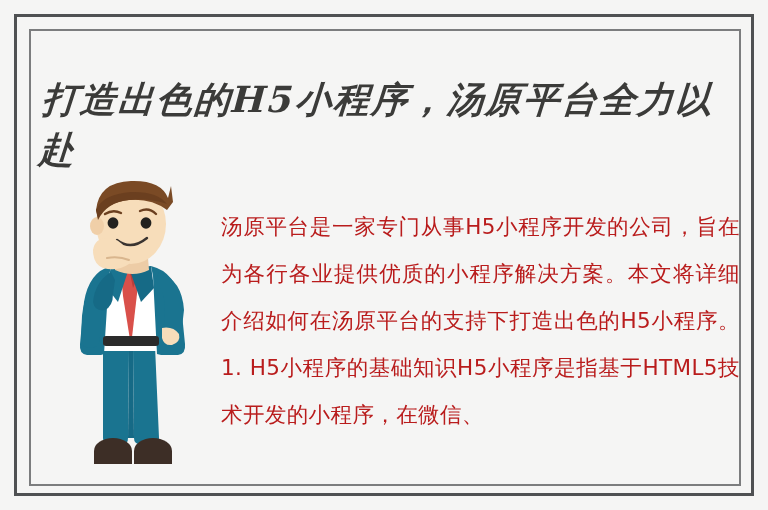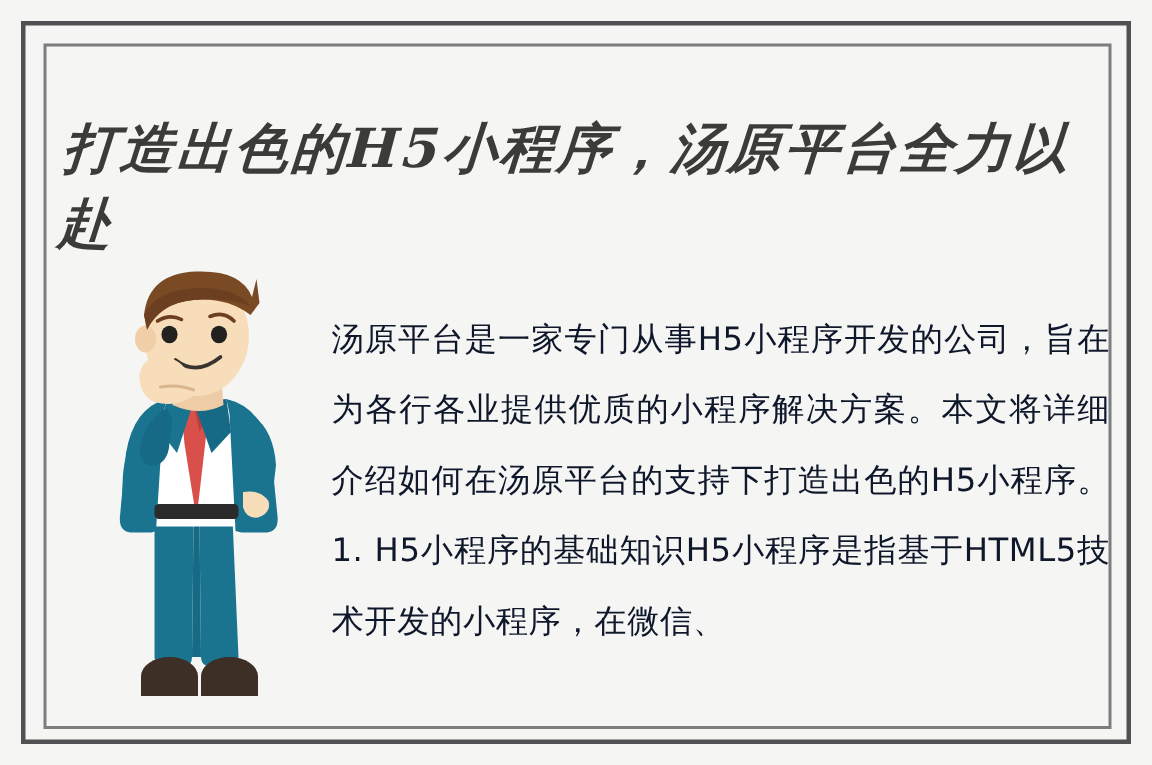--- a/index.html
+++ b/index.html
@@ -75,21 +75,21 @@
     position: absolute;
     left: 221px;
     top: 181px;
     width: 519px;
     height: 290px;
     overflow: hidden;
     font-family: "DejaVu Sans", "Liberation Sans", sans-serif;
     font-size: 21.5px;
     line-height: 47px;
     letter-spacing: 0.4px;
-    color: #0f172a;
+    color: #b91c1c;
     text-align: justify;
     text-justify: inter-character;
   }
 </style>
 </head>
 <body>
 
 <div id="article-card">
 
   <div id="outer-frame"></div>

